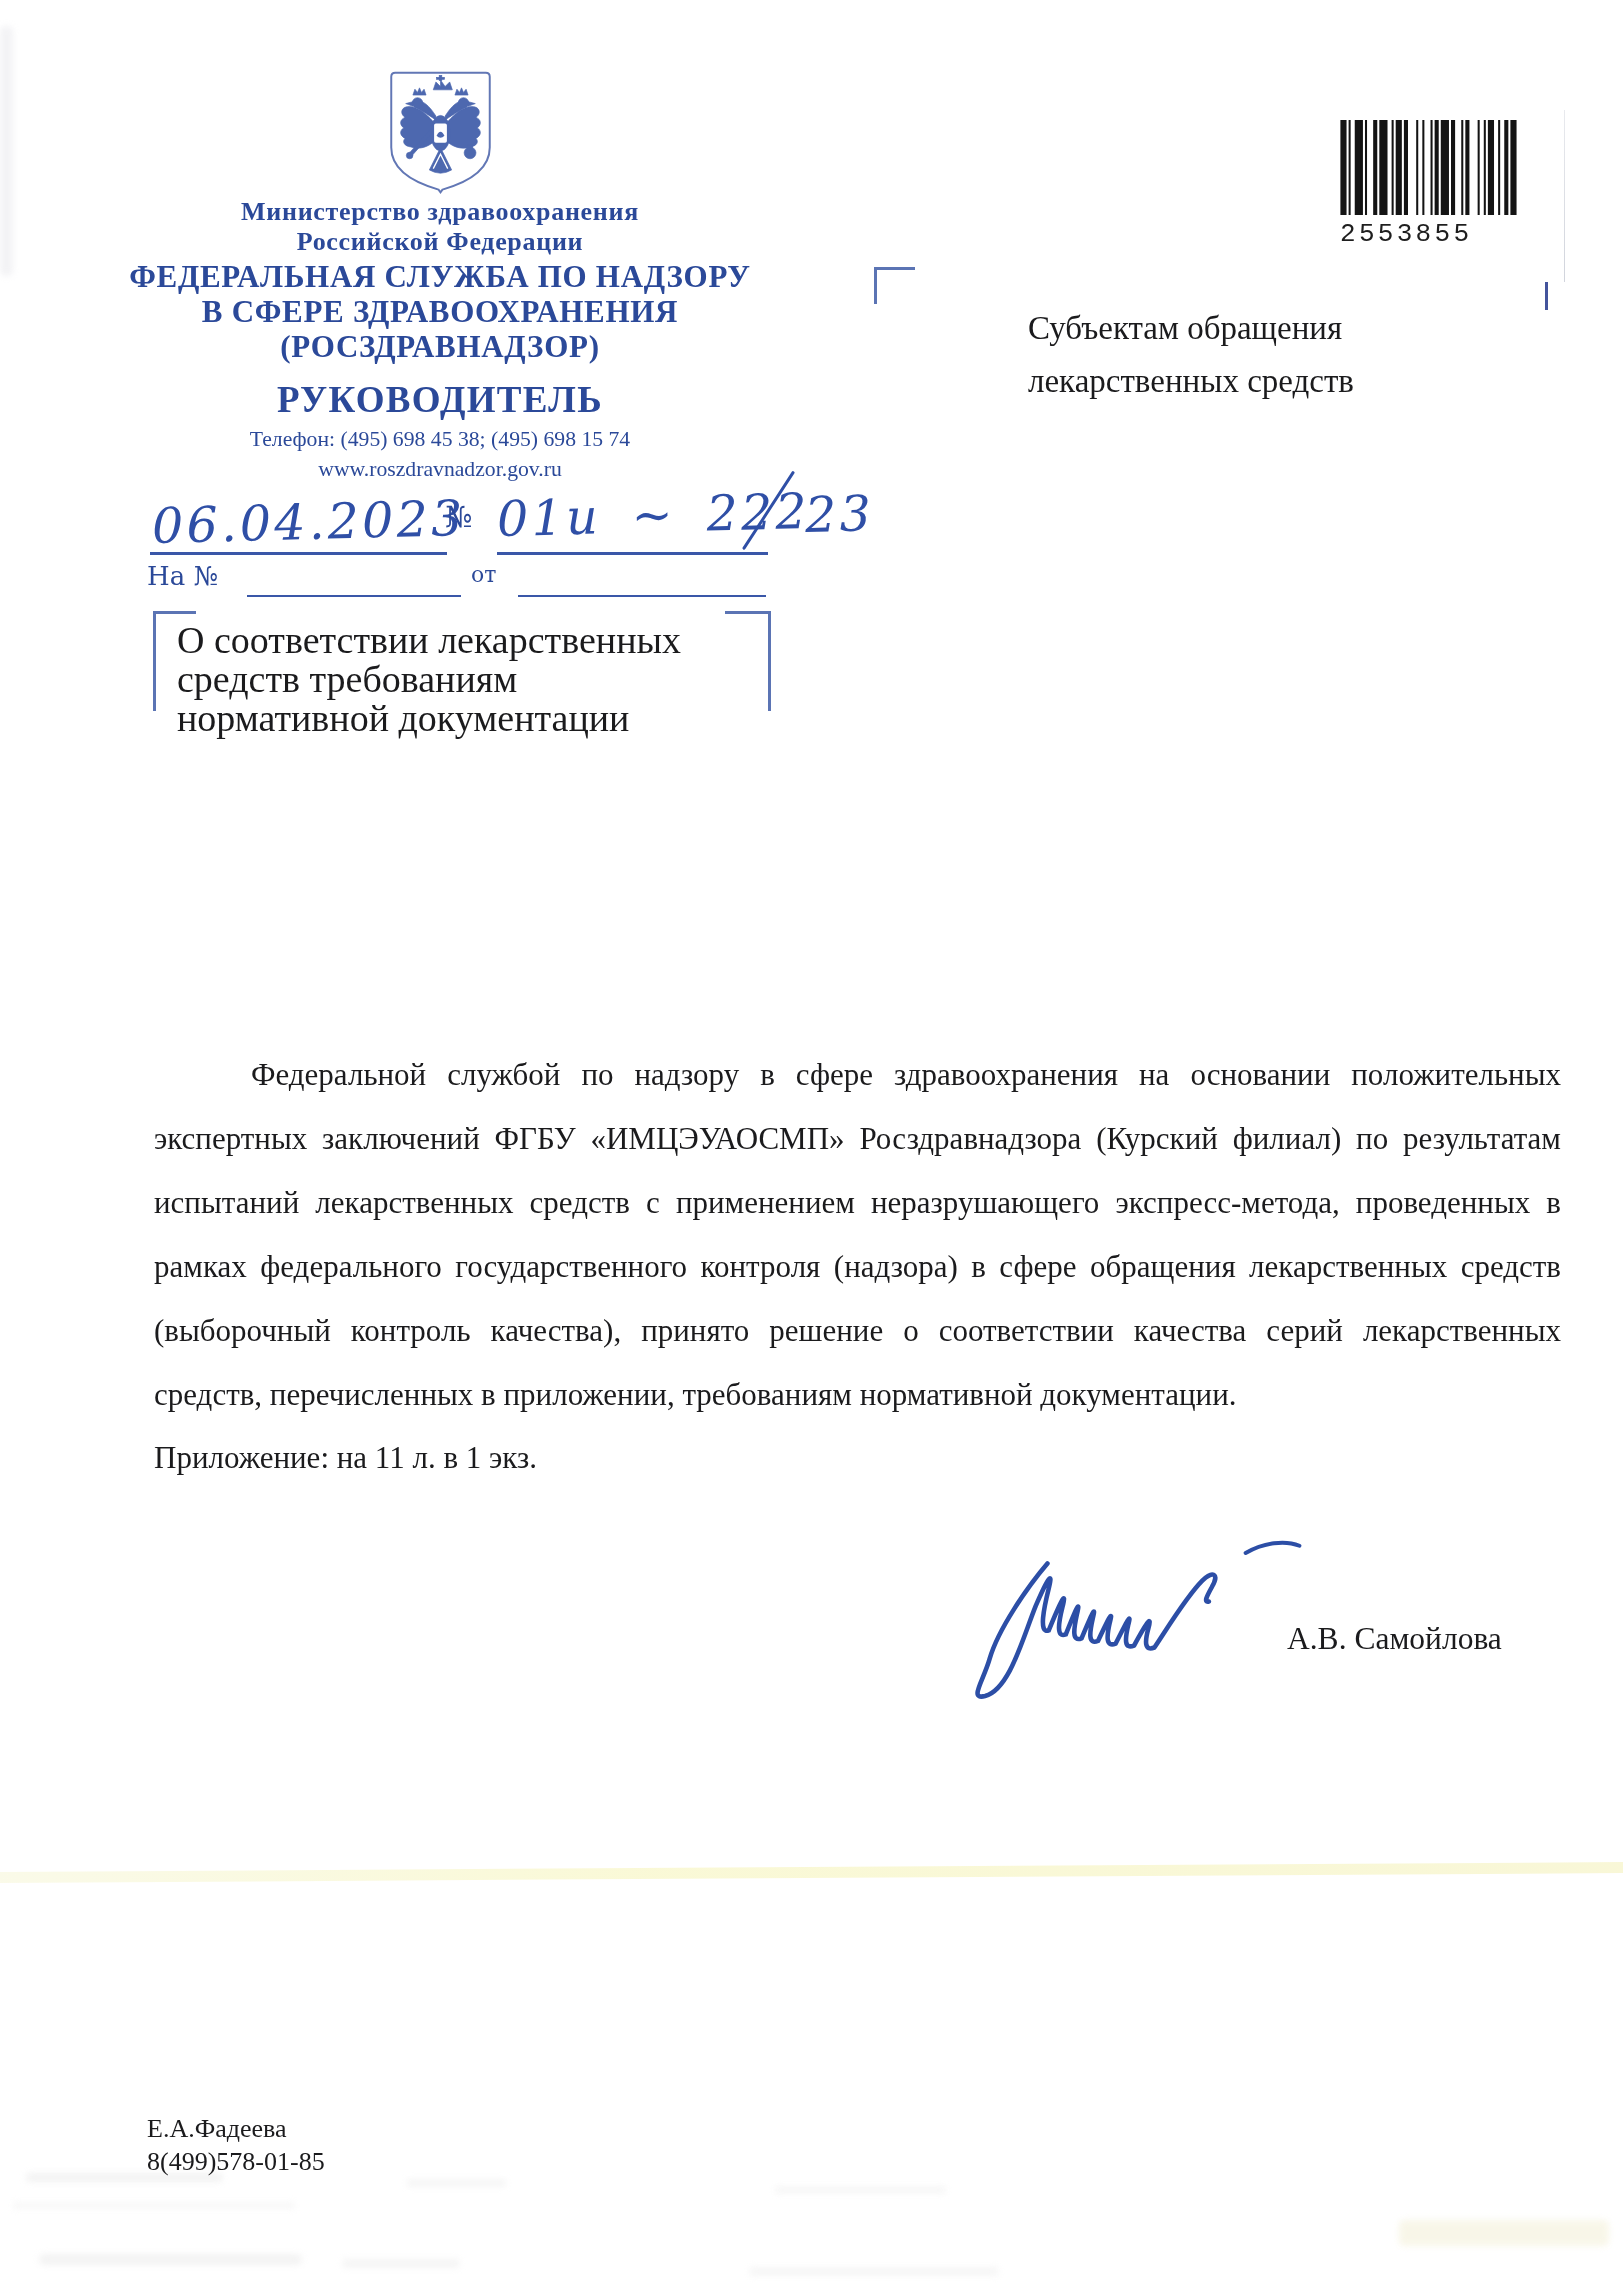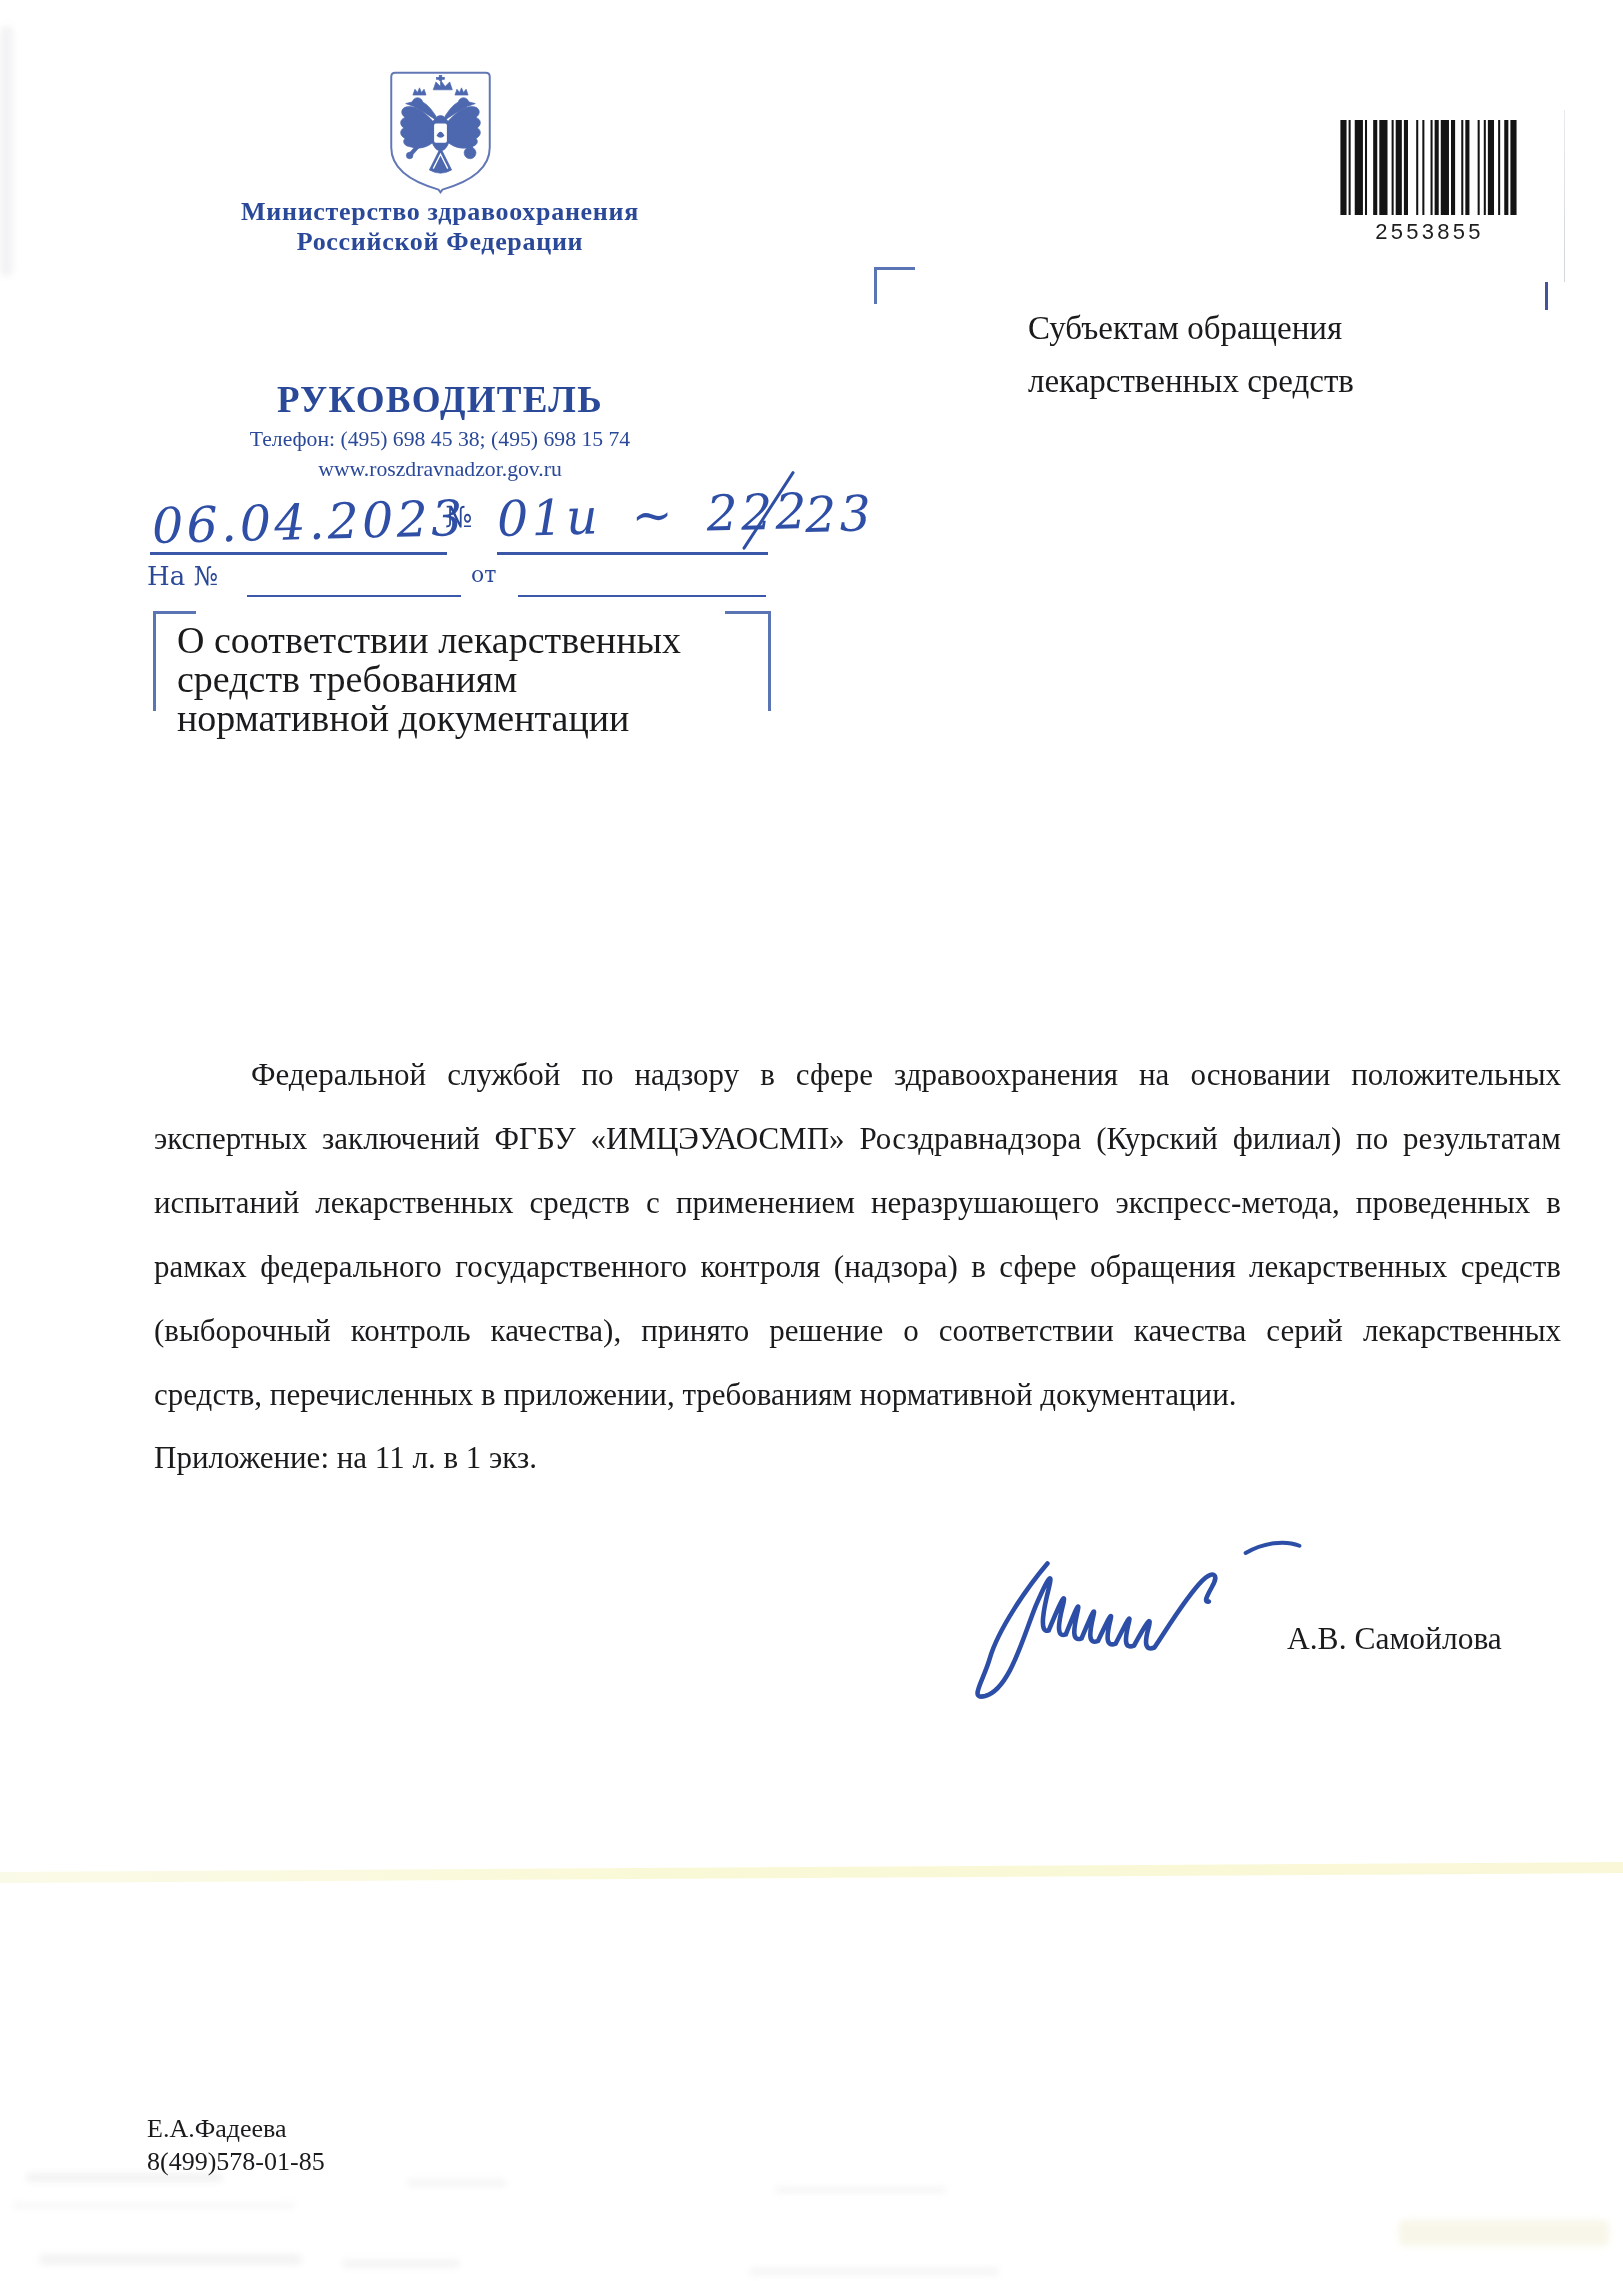--- a/index.html
+++ b/index.html
@@ -40,22 +40,22 @@
     left:154px;top:1043px;width:1407px;
     font-size:31px;line-height:64px;
     text-align:justify;text-indent:97px;
   }
   .attachment{left:154px;top:1440px;font-size:31px;white-space:nowrap;}
   .signer{left:1287px;top:1621px;font-size:31.5px;white-space:nowrap;}
   .footer-block{left:147px;top:2112px;font-size:26px;line-height:33px;}
   
   .barcode-box{left:1340px;top:120px;width:179px;height:131px;}
   .barcode-num{
-    position:absolute;left:0;top:99px;width:179px;text-align:center;
-    font-family:Liberation Sans, sans-serif;font-size:22px;letter-spacing:3.3px;color:#1e1e1e;
+    position:absolute;left:0;top:99px;width:179px;
+    font-family:Liberation Mono, monospace;font-size:26px;letter-spacing:3.3px;color:#1e1e1e;
   }
   
   .smudge{position:absolute;filter:blur(3.3px);border-radius:5.3px;}
   .fold{
     left:0;top:1867px;width:1624px;height:10.5px;
     background:linear-gradient(90deg,rgba(246,246,214,.55),rgba(249,248,210,.9) 40%,rgba(247,245,205,.8));
     transform:rotate(-.35deg);
   }
 </style>
 </head>
@@ -100,20 +100,25 @@
       <rect x="72" y="80" width="22" height="32" rx="4" fill="#ffffff" stroke="#4d68af" stroke-width="2.5"></rect>
       <path d="M77 100 Q83 88 89 100 Q83 106 77 100" fill="#4d68af"></path>
     </svg>
   </div>
 
   <div class="abs hdr-col hdr-ministry blue">
     <div>Министерство здравоохранения</div>
     <div>Российской Федерации</div>
   </div>
 
+  <div class="abs hdr-col hdr-service blue">
+    <div>ФЕДЕРАЛЬНАЯ СЛУЖБА ПО НАДЗОРУ</div>
+    <div>В СФЕРЕ ЗДРАВООХРАНЕНИЯ</div>
+    <div>(РОСЗДРАВНАДЗОР)</div>
+  </div>
 
   <div class="abs hdr-col hdr-chief blue">РУКОВОДИТЕЛЬ</div>
 
   <div class="abs hdr-col hdr-addr blue">
     <div>Телефон: (495) 698 45 38; (495) 698 15 74</div>
     <div>www.roszdravnadzor.gov.ru</div>
   </div>
 
   <div class="abs hand" style="left:152px;top:494px;">06.04.2023</div>
   <div class="abs form-blue" style="left:445px;top:500px;font-size:29px;">№</div>

